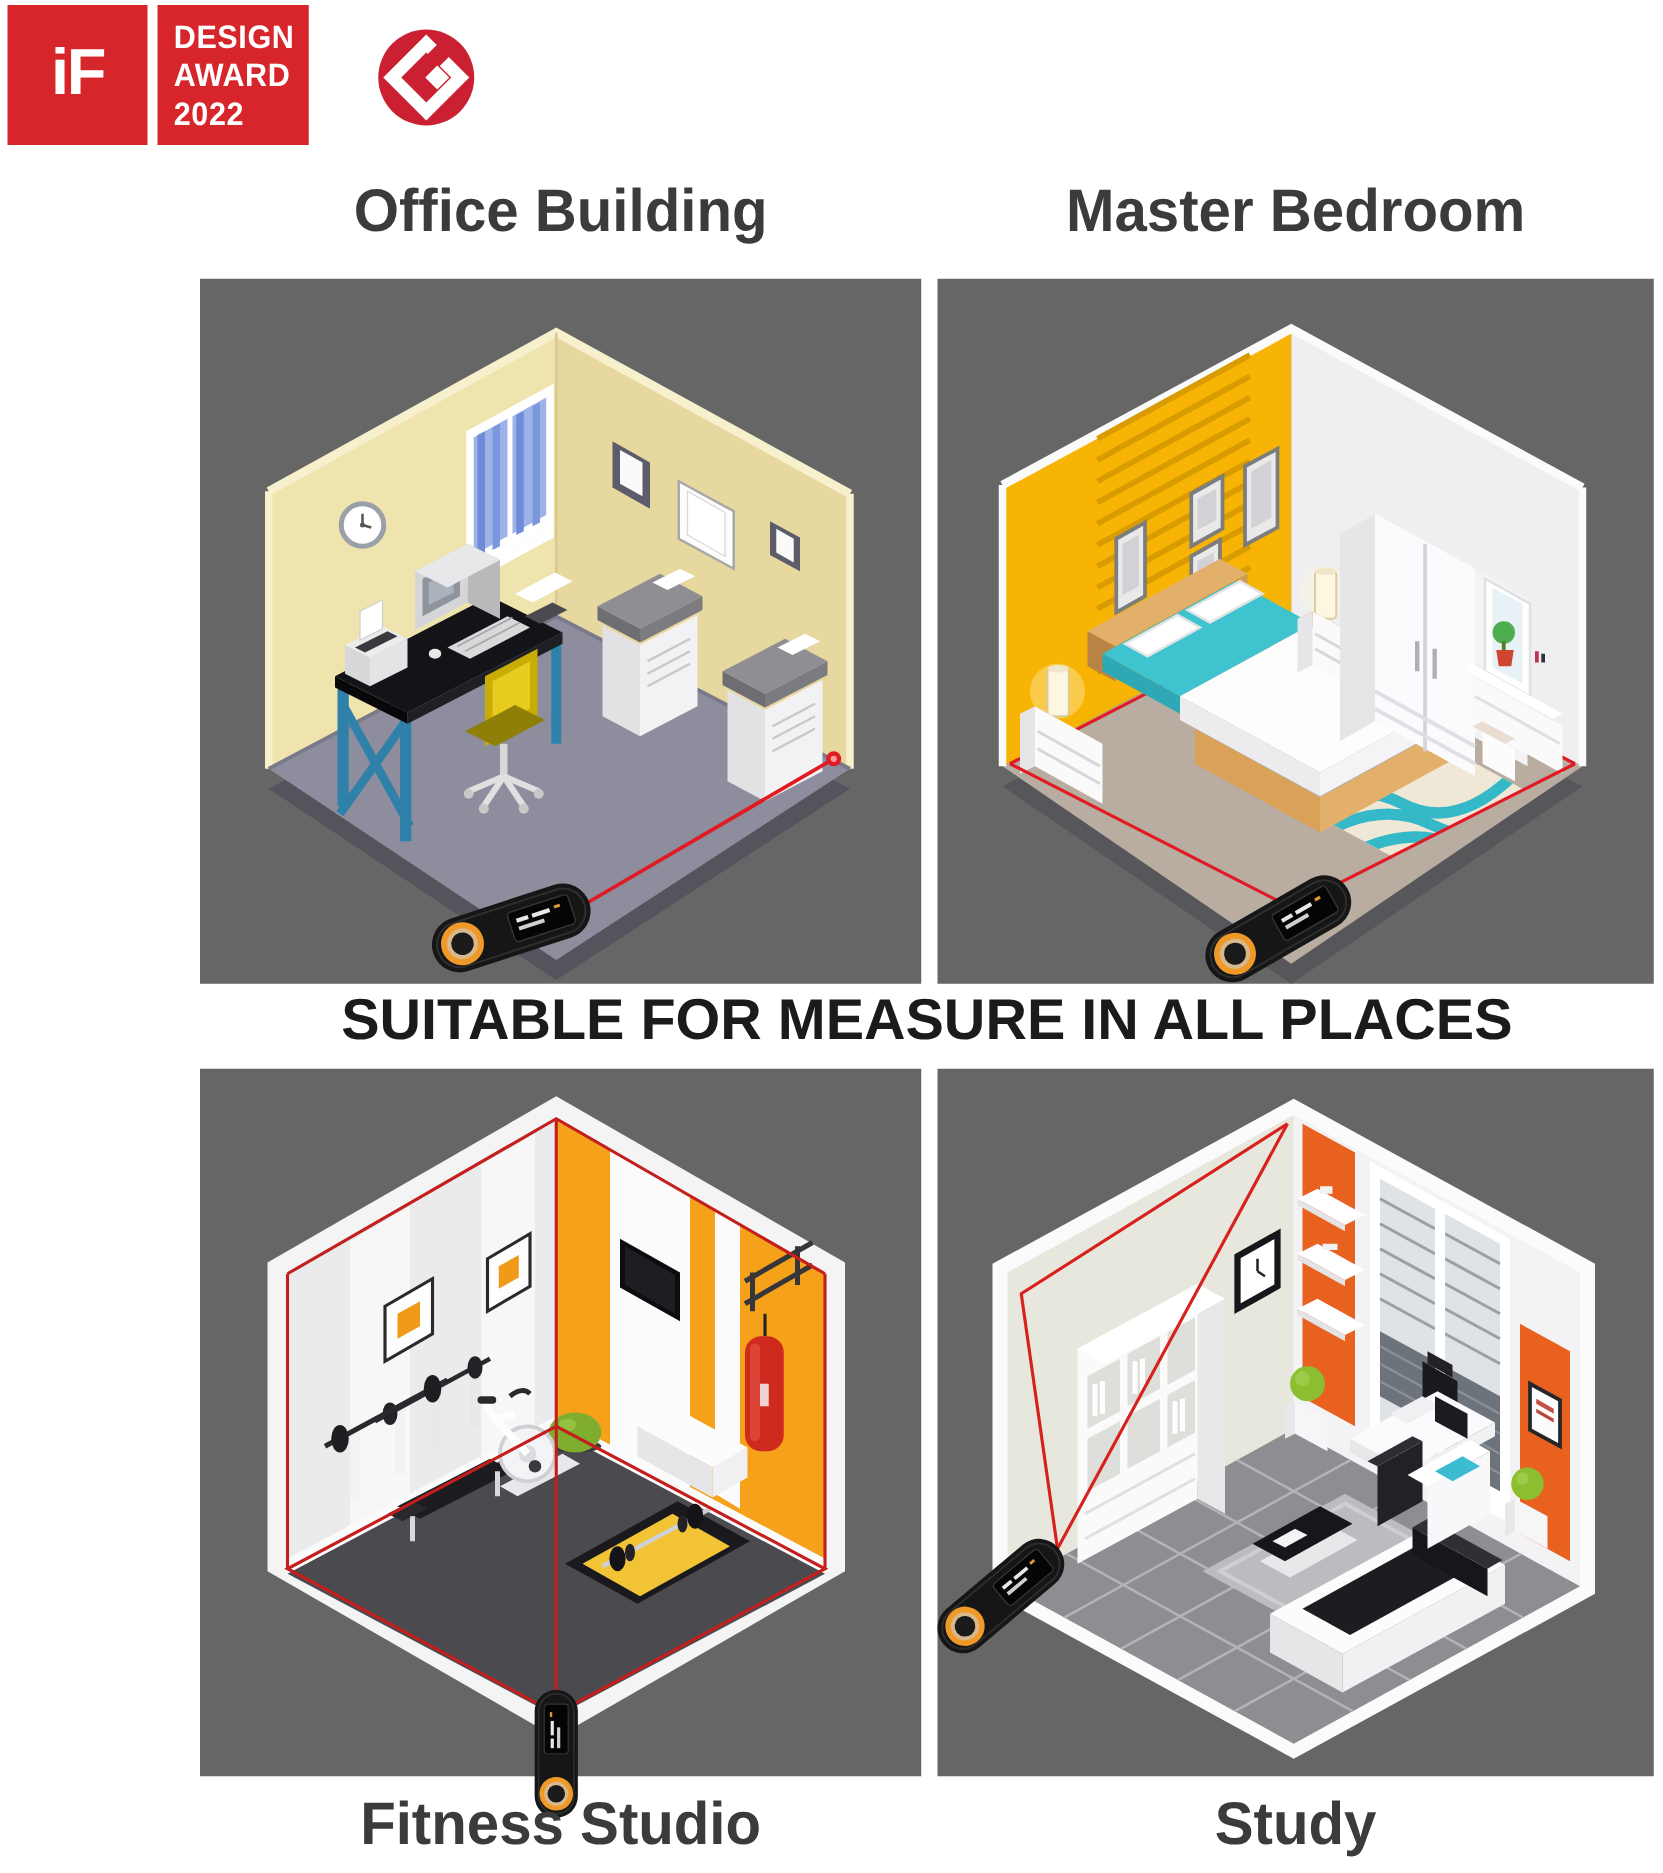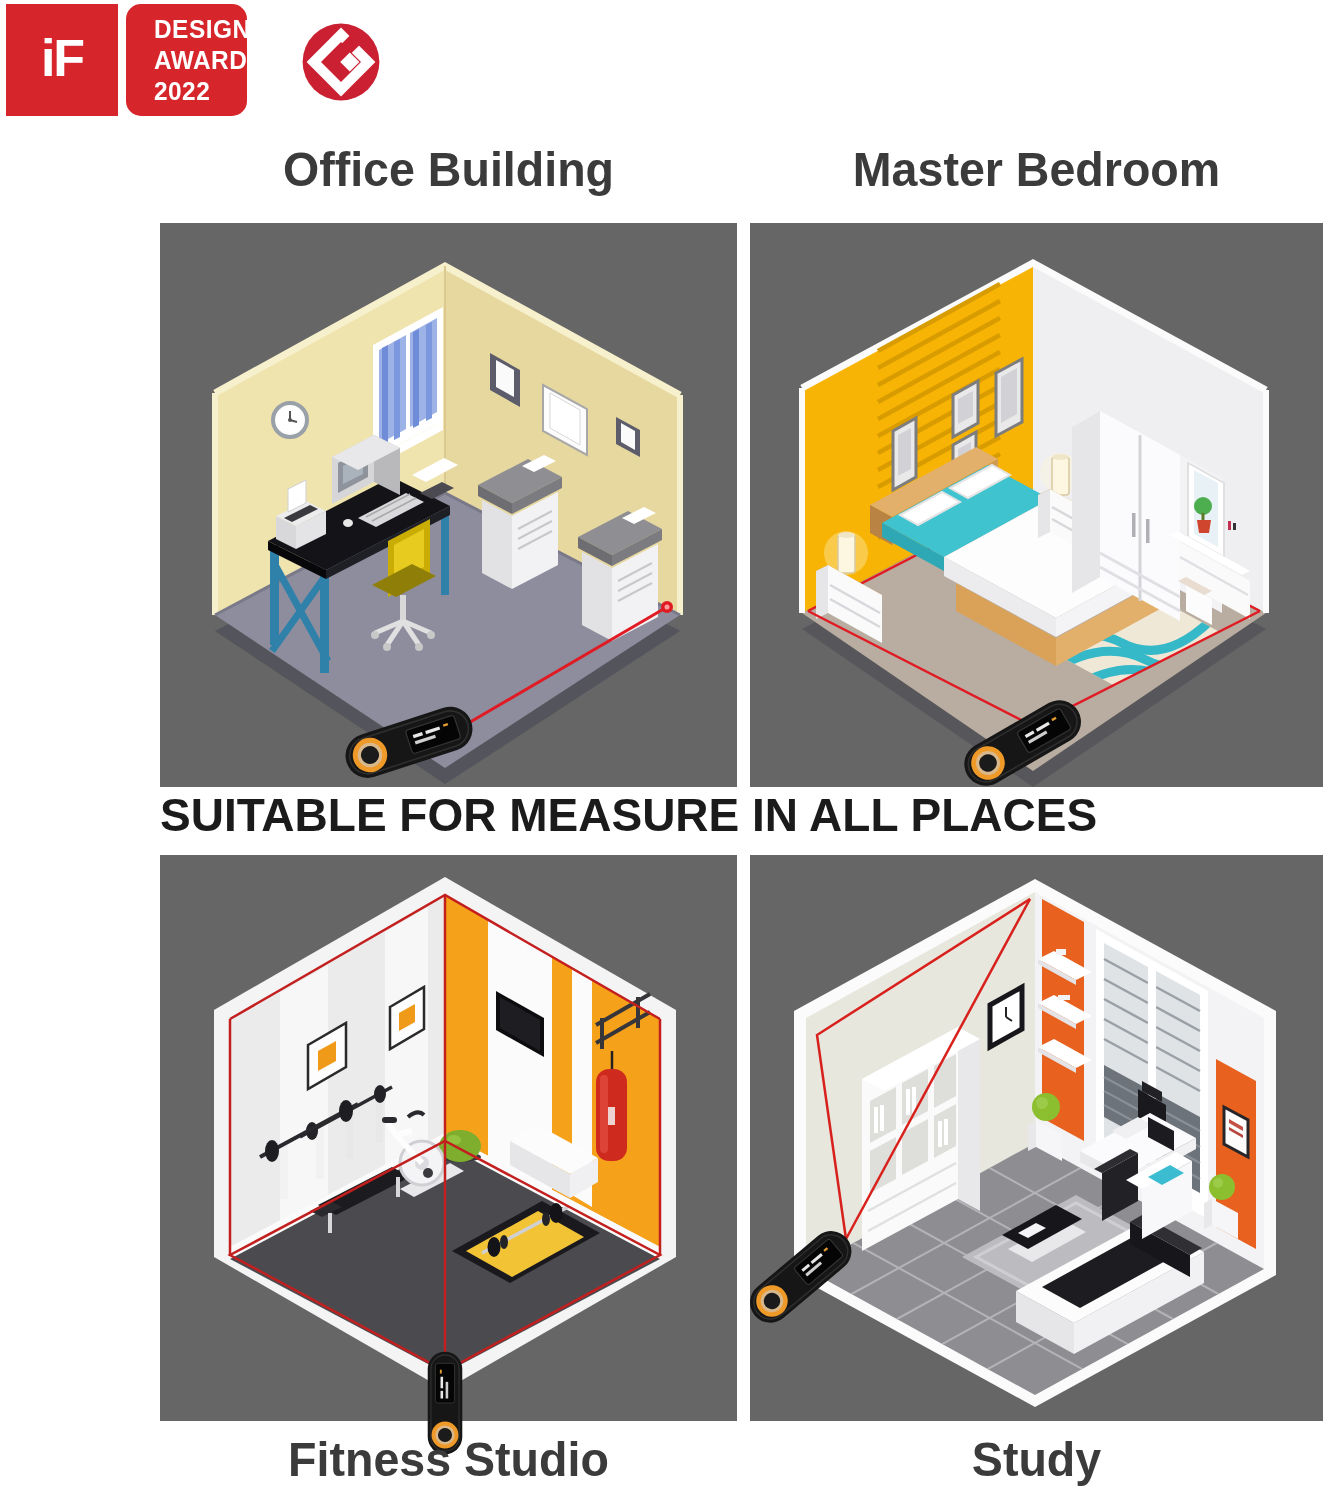--- a/index.html
+++ b/index.html
@@ -4,31 +4,31 @@
 <style>
   html,body{margin:0;padding:0;background:#ffffff;}
   body{font-family:"Liberation Sans","DejaVu Sans",sans-serif;}
   .page{position:relative;width:1330px;height:1498px;background:#ffffff;overflow:hidden;margin:0 auto;}
 
   
   .badge-if-logo{position:absolute;left:6px;top:4px;width:112px;height:112px;background:#d6252b;
     display:flex;align-items:center;justify-content:center;}
   .badge-if-logo span{color:#fff;font-weight:800;font-size:52px;letter-spacing:-2px;transform:translateY(-2px);}
   .badge-if-text{position:absolute;left:126px;top:4px;width:121px;height:112px;background:#d6252b;
-    display:flex;flex-direction:column;justify-content:center;padding-left:28px;box-sizing:border-box;border-radius:15px;}
+    display:flex;flex-direction:column;justify-content:center;padding-left:13px;box-sizing:border-box;}
   .badge-if-text span{color:#fff;font-weight:700;font-size:26px;line-height:31px;letter-spacing:0.5px;transform:scaleX(0.94);transform-origin:left;}
   .badge-gmark{position:absolute;left:301px;top:22px;width:80px;height:80px;}
   .badge-gd-text{position:absolute;left:399px;top:24px;width:300px;height:84px;}
   .badge-gd-text div{color:#1c1c1e;font-weight:800;font-size:31px;line-height:39px;letter-spacing:3px;
     transform:scaleX(0.92);transform-origin:left;white-space:nowrap;}
 
   
   .panel-title{position:absolute;text-align:center;font-weight:700;font-size:48px;color:#3b3b3b;
     transform:scaleX(0.97);}
-  .headline{position:absolute;left:160px;top:788px;width:1163px;text-align:left;font-weight:700;
+  .headline{position:absolute;left:160px;top:788px;width:1163px;text-align:center;font-weight:700;
     font-size:46px;color:#1b1b1b;letter-spacing:0;transform:scaleX(1.0);}
   .caption-fitness{left:160px;top:1432px;width:577px;}
   .caption-study{left:750px;top:1432px;width:573px;}
   .title-office{left:160px;top:142px;width:577px;}
   .title-bedroom{left:750px;top:142px;width:573px;}
 
   
   .panel{position:absolute;}
   .panel svg{display:block;overflow:visible;}
   .p-office{left:160px;top:223px;width:577px;height:564px;}

